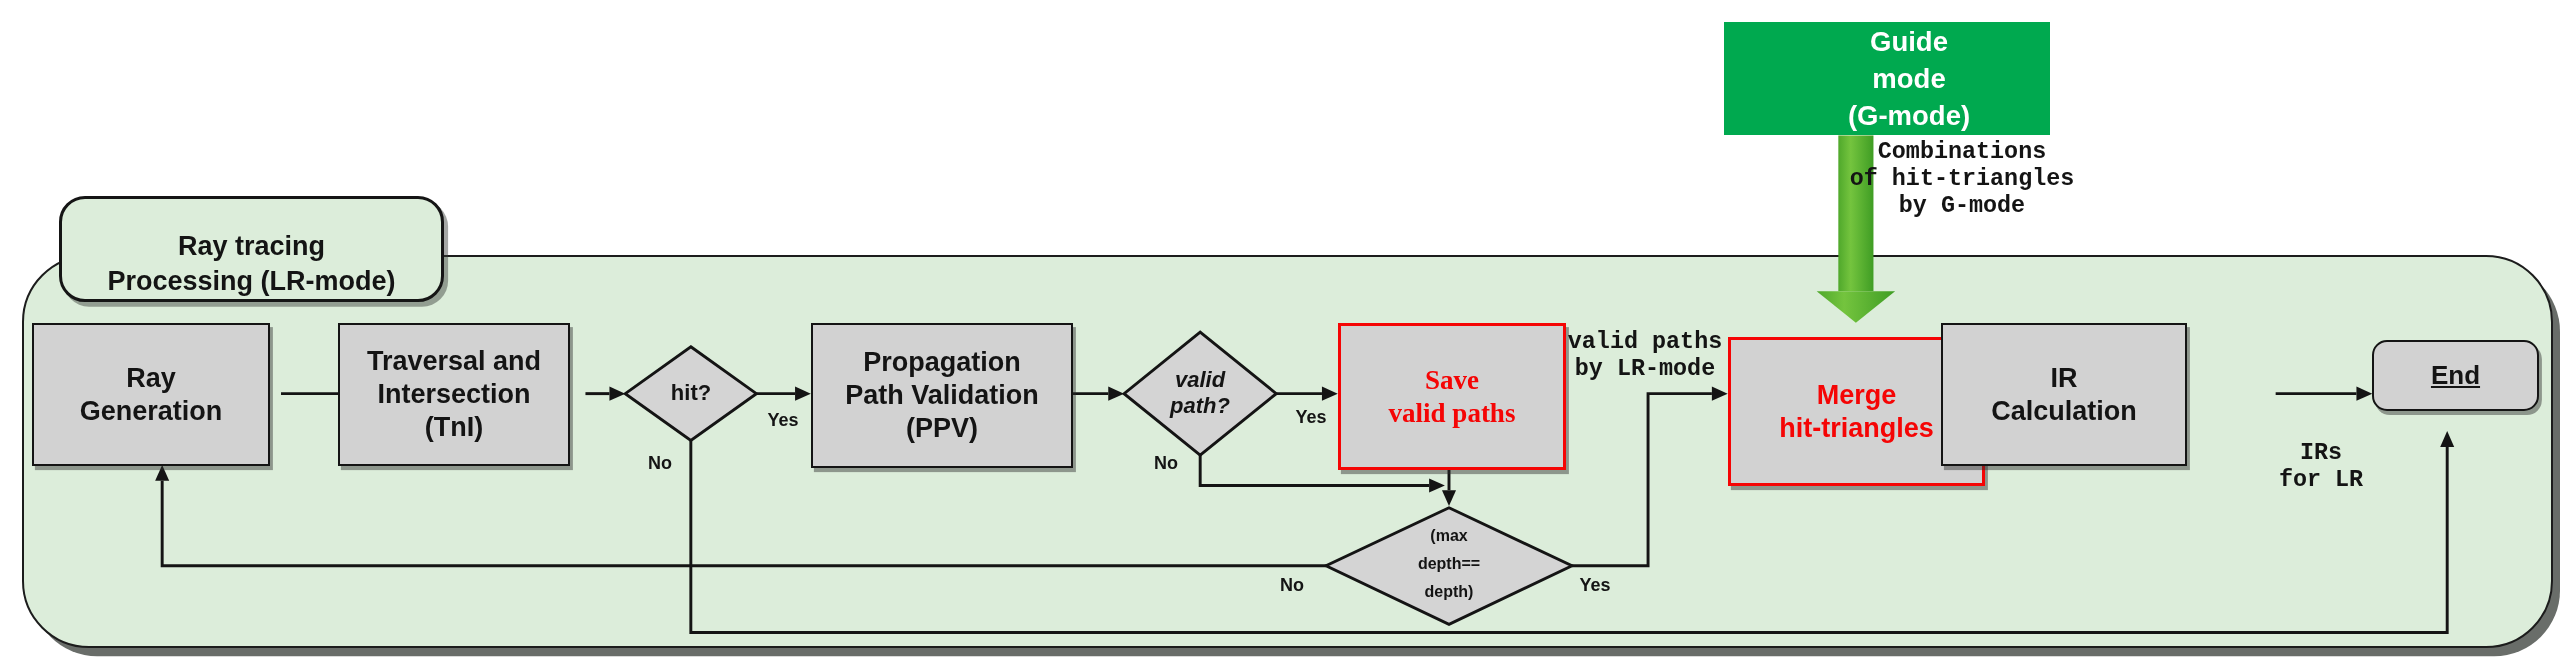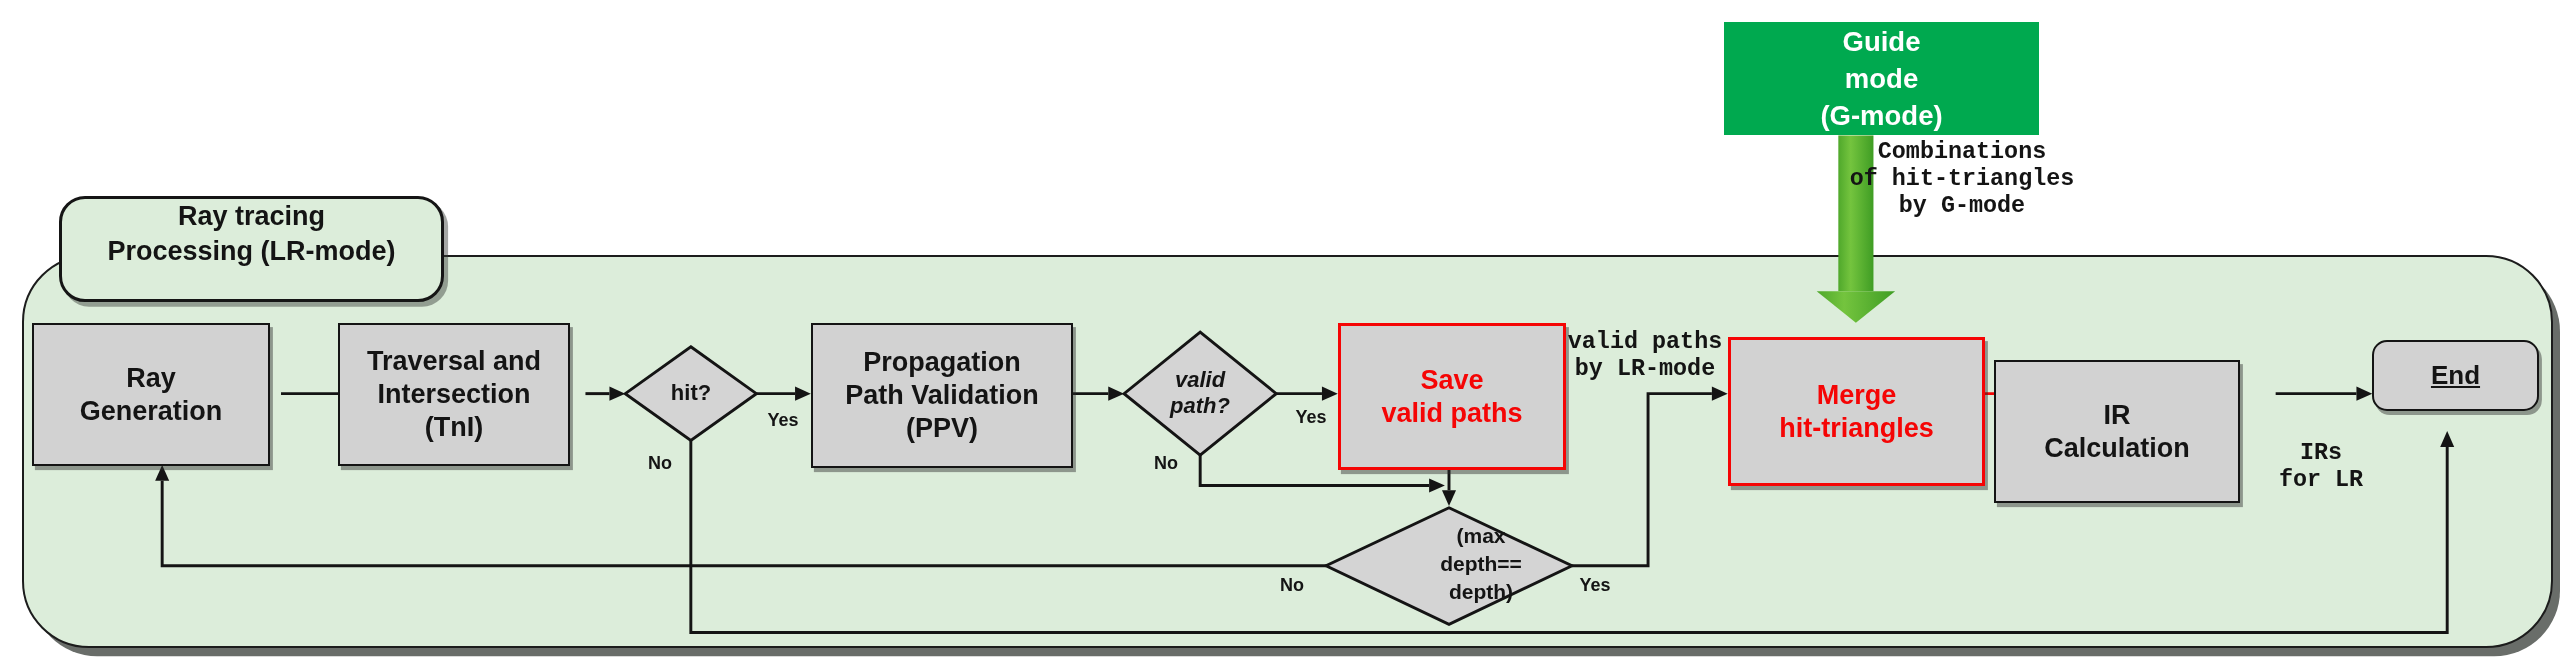--- a/index.html
+++ b/index.html
@@ -7,38 +7,38 @@
          font-family:"Liberation Sans", sans-serif;font-weight:700;color:#141414;}
   .txt{white-space:pre-line;text-align:center;}
   
   .container{position:absolute;left:22px;top:255px;width:2527px;height:389px;
              background:#dcedda;border:2.9px solid #1c1c1c;border-radius:67px;
              box-shadow:8.2px 9.4px 0 -1.2px rgba(55,60,55,0.75);}
   
   .titlebox{position:absolute;left:59px;top:196px;width:379px;height:100px;
             background:#dcedda;border:3.5px solid #151515;border-radius:26px;
             box-shadow:4.1px 4.7px 0 rgba(55,60,55,0.45);
-            display:flex;align-items:flex-start;justify-content:center;
+            display:flex;align-items:flex-end;justify-content:center;
             font-size:27px;line-height:35px;}
   
-  .guide{position:absolute;left:1724px;top:22px;width:315px;height:113px;
+  .guide{position:absolute;left:1724px;top:22px;width:282px;height:113px;
          background:#00a94f;color:#ffffff;display:flex;align-items:center;justify-content:center;
-         font-size:27.5px;line-height:37px;}
+         font-size:27.5px;line-height:37px;padding-left:44px;}
   
   .node{position:absolute;background:#d2d2d2;border:2.9px solid #141414;
         display:flex;align-items:center;justify-content:center;
         font-size:27px;line-height:33px;box-shadow:2.9px 4.1px 0 rgba(45,45,45,0.45);}
   .node.red{border:3.5px solid #f50505;color:#f50505;}
   .node.end{border-radius:15px;font-size:26px;}
   
   .flabel{position:absolute;transform:translate(-50%,-50%);font-size:18px;line-height:26px;
           text-align:center;white-space:pre-line;}
   .ann{font-size:23.4px;line-height:27px;font-family:Liberation Mono, monospace;}
   .dtext{font-size:22px;line-height:26px;}
-  .dtext.small{font-size:21px;line-height:28px;margin-left:32px;}
+  .dtext.small{font-size:16px;line-height:28px;}
   svg{position:absolute;left:0;top:0;}
 </style>
 </head>
 <body>
 
 <div class="stage">
 
   <div class="container"></div>
 
   <svg width="2576" height="669" viewBox="0 0 4400 1142">
@@ -110,29 +110,29 @@
   <div class="node" style="left:338px;top:323px;width:228px;height:139px;">
     <div class="txt">Traversal and
 Intersection
 (TnI)</div>
   </div>
   <div class="node" style="left:811px;top:323px;width:258px;height:141px;align-items:center;">
     <div class="txt">Propagation
 Path Validation
 (PPV)</div>
   </div>
-  <div class="node red" style="left:1338px;top:323px;width:222px;height:141px;">
+  <div class="node red" style="left:1338px;top:323px;width:222px;height:141px;font-family:Liberation Serif, serif;">
     <div class="txt">Save
 valid paths</div>
   </div>
   <div class="node red" style="left:1728px;top:321px;width:251px;height:143px;margin-top:16px;">
     <div class="txt">Merge
 hit-triangles</div>
   </div>
-  <div class="node" style="left:1994px;top:323px;width:242px;height:139px;margin-top:37px;">
+  <div class="node" style="left:1941px;top:323px;width:242px;height:139px;">
     <div class="txt">IR
 Calculation</div>
   </div>
   <div class="node end" style="left:2372px;top:340px;width:163px;height:67px;text-decoration:underline;">
     <div class="txt">End</div>
   </div>
 
   <div class="flabel dtext" style="left:691px;top:393px;">hit?</div>
   <div class="flabel dtext" style="left:1200px;top:393px;font-style:italic;">valid
 path?</div>

